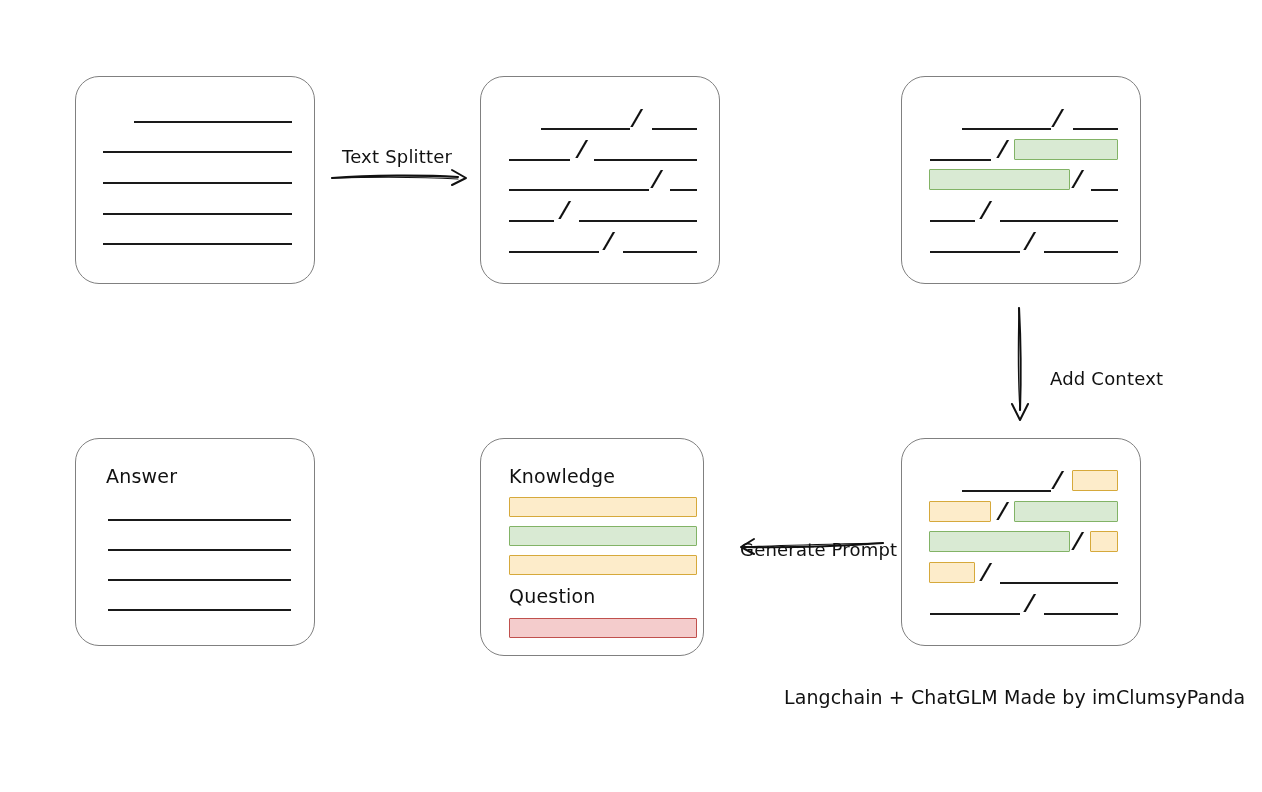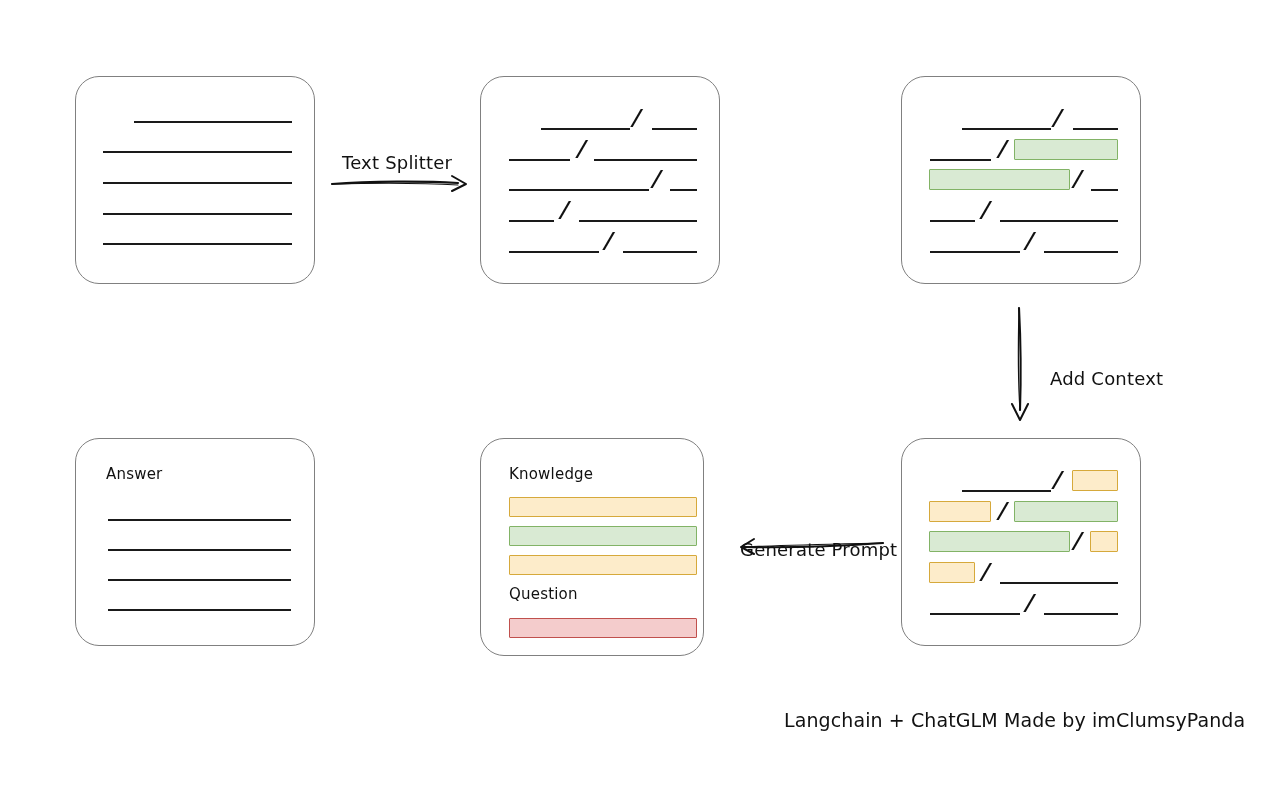--- a/index.html
+++ b/index.html
@@ -56,21 +56,21 @@
     border-radius: 1px;
   }
   .bar.green  { background: #d9ead3; border: 1.6px solid #82b366; }
   .bar.yellow { background: #fdecca; border: 1.6px solid #d6a93b; }
   .bar.red    { background: #f4cccc; border: 1.6px solid #c0504d; }
 
   
   .box-label {
     position: absolute;
     font-family: "DejaVu Sans", sans-serif;
-    font-size: 15px;
+    font-size: 19px;
     color: #111111;
     white-space: nowrap;
     letter-spacing: 0.2px;
   }
 
   
   .arrow-wrap { position: absolute; }
   .arrow-wrap svg { display: block; overflow: visible; }
   .arrow-label {
     position: absolute;
@@ -97,21 +97,21 @@
 <div id="stage">
 
   <div class="doc-box" style="left:75px; top:76px; width:240px; height:208px;">
     <div class="line" style="left:58px;  top:44px;  width:158px;"></div>
     <div class="line" style="left:27px;  top:74px;  width:189px;"></div>
     <div class="line" style="left:27px;  top:105px; width:189px;"></div>
     <div class="line" style="left:27px;  top:136px; width:189px;"></div>
     <div class="line" style="left:27px;  top:166px; width:189px;"></div>
   </div>
 
-  <div class="arrow-wrap" style="left:330px; top:156px; width:140px; height:40px;">
+  <div class="arrow-wrap" style="left:330px; top:150px; width:140px; height:40px;">
     <div class="arrow-label" style="left:12px; top:-4px;">Text Splitter</div>
     <svg width="140" height="40" viewBox="0 0 140 40" aria-hidden="true">
       <path d="M2,28 C40,25 95,25 128,27" fill="none" stroke="#111111" stroke-width="2.1" stroke-linecap="round"></path>
       <path d="M2,28 C40,27 95,27 128,29" fill="none" stroke="#111111" stroke-width="1.1" stroke-linecap="round"></path>
       <path d="M122,20 L136,28 L122,35" fill="none" stroke="#111111" stroke-width="2" stroke-linejoin="round" stroke-linecap="round"></path>
     </svg>
   </div>
 
   <div class="doc-box" style="left:480px; top:76px; width:240px; height:208px;">
 
@@ -212,15 +212,15 @@
 
 
   <div class="doc-box" style="left:75px; top:438px; width:240px; height:208px;">
     <div class="box-label" style="left:30px; top:26px;">Answer</div>
     <div class="line" style="left:32px; top:80px;  width:183px;"></div>
     <div class="line" style="left:32px; top:110px; width:183px;"></div>
     <div class="line" style="left:32px; top:140px; width:183px;"></div>
     <div class="line" style="left:32px; top:170px; width:183px;"></div>
   </div>
 
-  <div class="footer-credit" style="left:784px; top:686px;margin-top:23px;">Langchain + ChatGLM Made by imClumsyPanda</div>
+  <div class="footer-credit" style="left:784px; top:686px;">Langchain + ChatGLM Made by imClumsyPanda</div>
 
 </div>
 
 </body></html>

